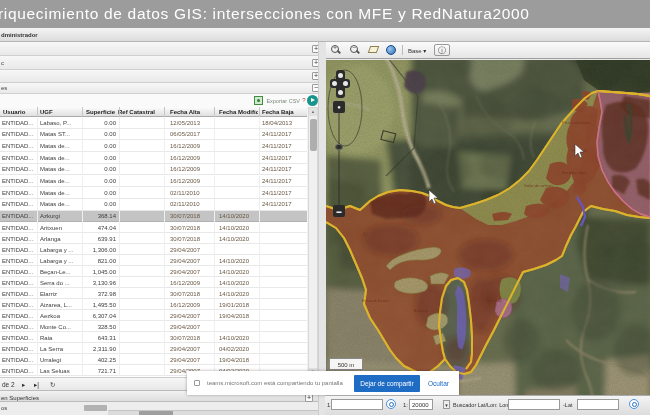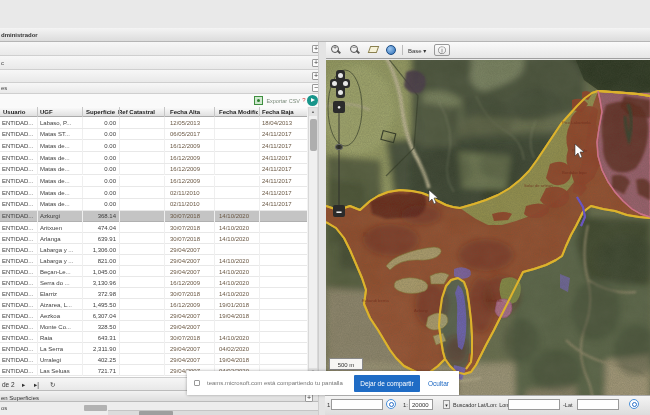--- a/index.html
+++ b/index.html
@@ -101,20 +101,21 @@
 
   
   #statusbar { position:absolute; left:325px; top:395px; width:325px; height:20px; background:linear-gradient(#f4f4f4,#dcdcdc); border-top:1px solid #aaa; font-size:6px; color:#333; }
   .inp { position:absolute; background:#fff; border:1px solid #9a9a9a; height:11px; }
   .bluebtn { position:absolute; width:10px; height:10px; border-radius:50%; background:#fff; border:1.5px solid #4a90d9; }
   .bluebtn:before { content:""; position:absolute; left:2px; top:2px; width:3px; height:3px; border:1.2px solid #2a70c9; border-radius:50%; }
 </style>
 </head>
 <body>
 <div id="stage">
+  <div id="titlebar"><span>riquecimiento de datos GIS: intersecciones con MFE y RedNatura2000</span></div>
   <div id="adminbar">
       <div class="t">dministrador</div>
     </div>
 
   <div id="leftpanel">
     <div class="acc" style="top:0; height:14px;">
         <div class="pbtn" style="top:3px;">+</div>
       </div>
     <div class="acc" style="top:14px; height:14px;">
         <div style="position:absolute;left:1px;top:4px;font-size:6px;color:#444;">c</div>

